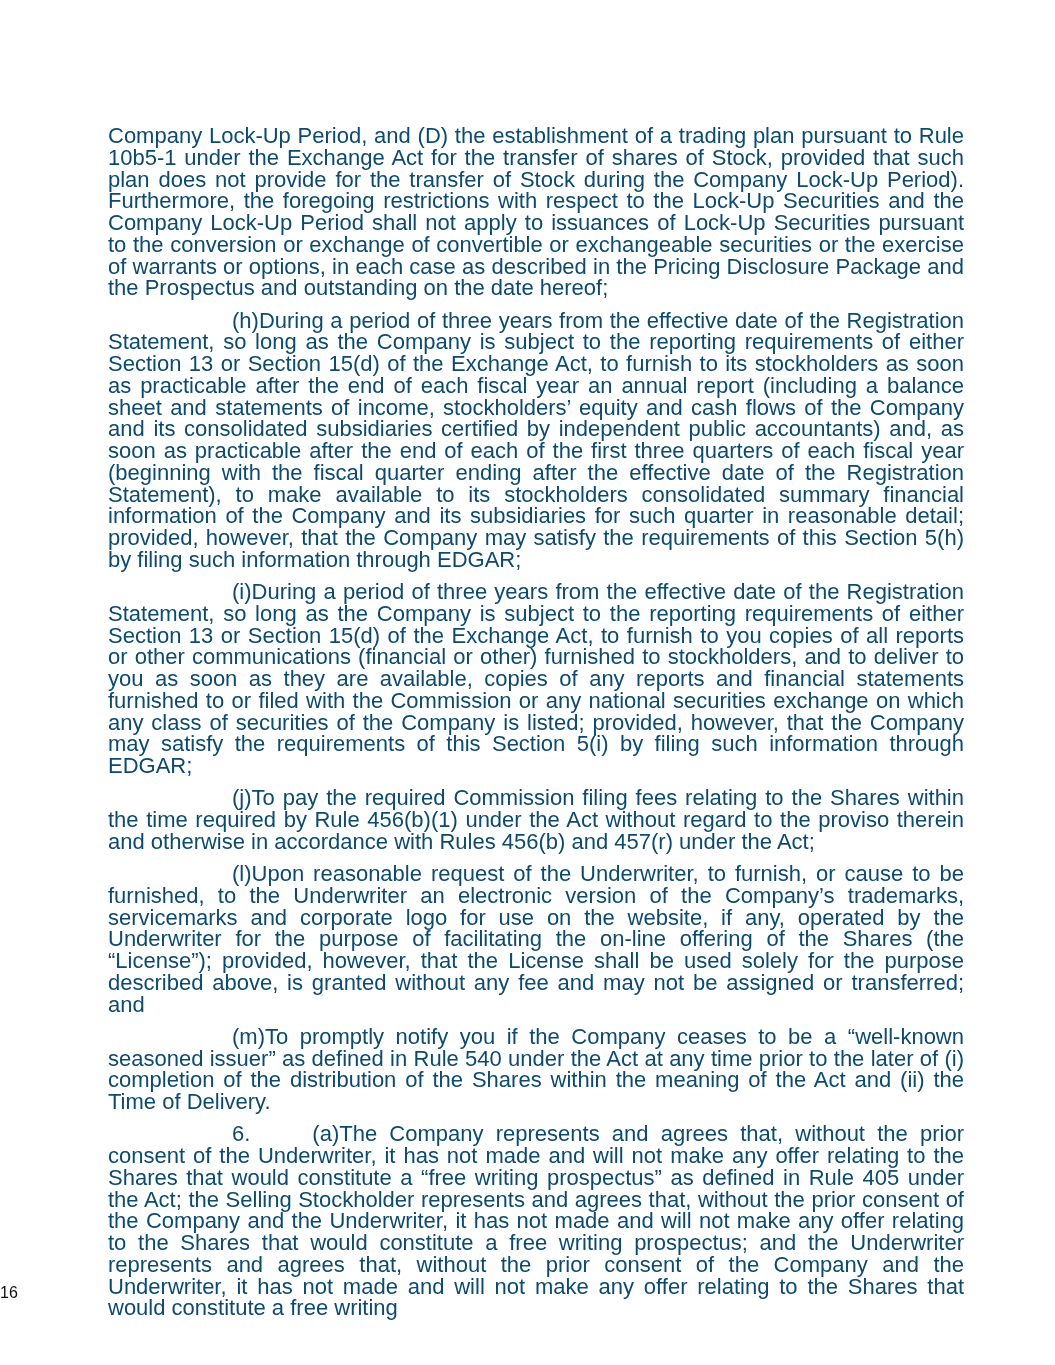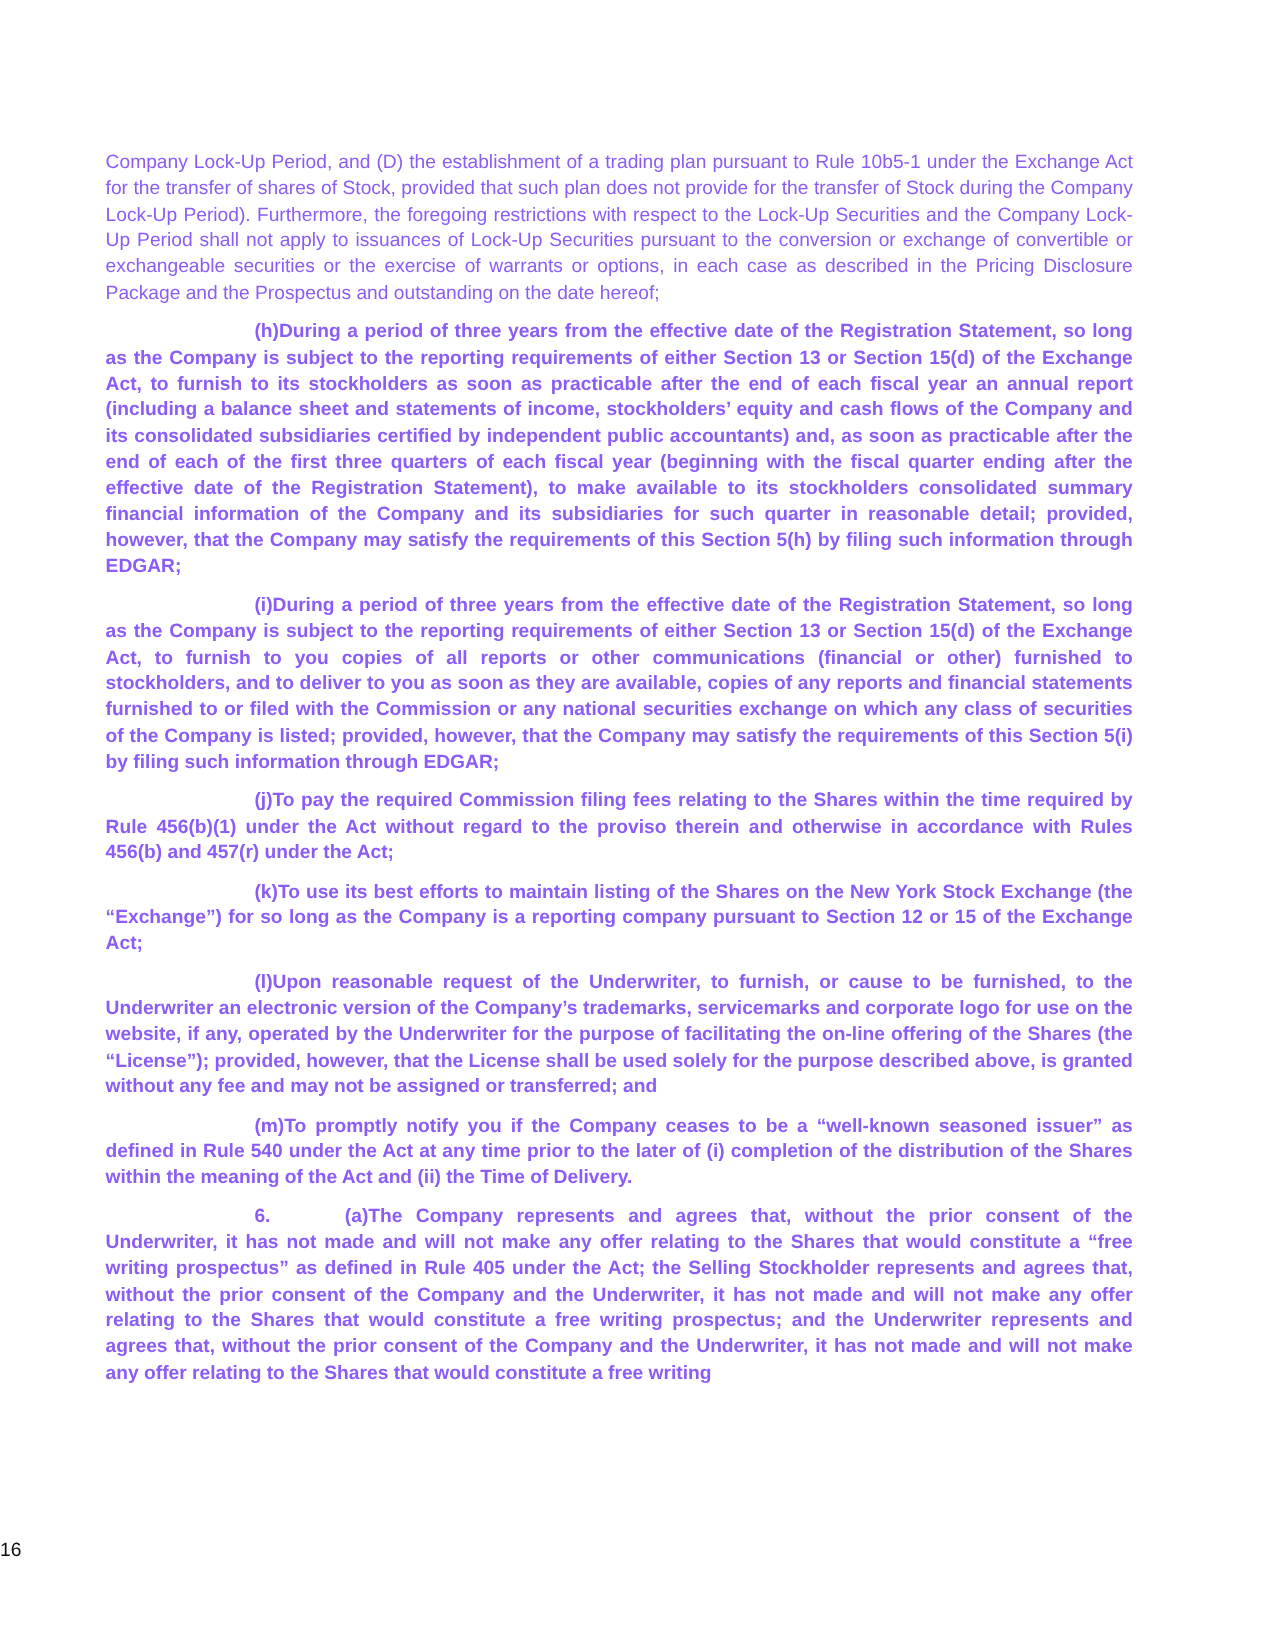--- a/index.html
+++ b/index.html
@@ -8,36 +8,35 @@
       background: #ffffff;
     }
     body {
       width: 1055px;
       height: 1365px;
       position: relative;
       overflow: hidden;
     }
     .page {
       position: absolute;
-      left: 88px;
+      left: 108px;
       top: 125px;
       width: 856px;
       font-family: "Liberation Sans", sans-serif;
-      font-size: 16px;
+      font-size: 22px;
       line-height: 21.75px;
-      color: #8b5cf6;
+      color: #0c4a6e;
     }
     .para {
       margin: 0 0 10.5px 0;
       text-align: justify;
       text-align-last: left;
     }
     .para.indent {
       text-indent: 62px;
-      font-weight: bold;
     }
     .marker {
       display: inline-block;
       min-width: 46px;
     }
     .marker.num {
       min-width: 40px;
     }
     .marker.sub {
       min-width: 42px;
@@ -67,23 +66,20 @@
   </p>
 
   <p class="para indent">
     <span class="marker">(i)</span><span>During a period of three years from the effective date of the Registration Statement, so long as the Company is subject to the reporting requirements of either Section 13 or Section 15(d) of the Exchange Act, to furnish to you copies of all reports or other communications (financial or other) furnished to stockholders, and to deliver to you as soon as they are available, copies of any reports and financial statements furnished to or filed with the Commission or any national securities exchange on which any class of securities of the Company is listed; provided, however, that the Company may satisfy the requirements of this Section 5(i) by filing such information through EDGAR;</span>
   </p>
 
   <p class="para indent">
     <span class="marker">(j)</span><span>To pay the required Commission filing fees relating to the Shares within the time required by Rule 456(b)(1) under the Act without regard to the proviso therein and otherwise in accordance with Rules 456(b) and 457(r) under the Act;</span>
   </p>
 
-  <p class="para indent">
-    <span class="marker">(k)</span><span>To use its best efforts to maintain listing of the Shares on the New York Stock Exchange (the “Exchange”) for so long as the Company is a reporting company pursuant to Section 12 or 15 of the Exchange Act;</span>
-  </p>
 
   <p class="para indent">
     <span class="marker">(l)</span><span>Upon reasonable request of the Underwriter, to furnish, or cause to be furnished, to the Underwriter an electronic version of the Company’s trademarks, servicemarks and corporate logo for use on the website, if any, operated by the Underwriter for the purpose of facilitating the on-line offering of the Shares (the “License”); provided, however, that the License shall be used solely for the purpose described above, is granted without any fee and may not be assigned or transferred; and</span>
   </p>
 
   <p class="para indent">
     <span class="marker">(m)</span><span>To promptly notify you if the Company ceases to be a “well-known seasoned issuer” as defined in Rule 540 under the Act at any time prior to the later of (i) completion of the distribution of the Shares within the meaning of the Act and (ii) the Time of Delivery.</span>
   </p>
 
   <p class="para indent">

